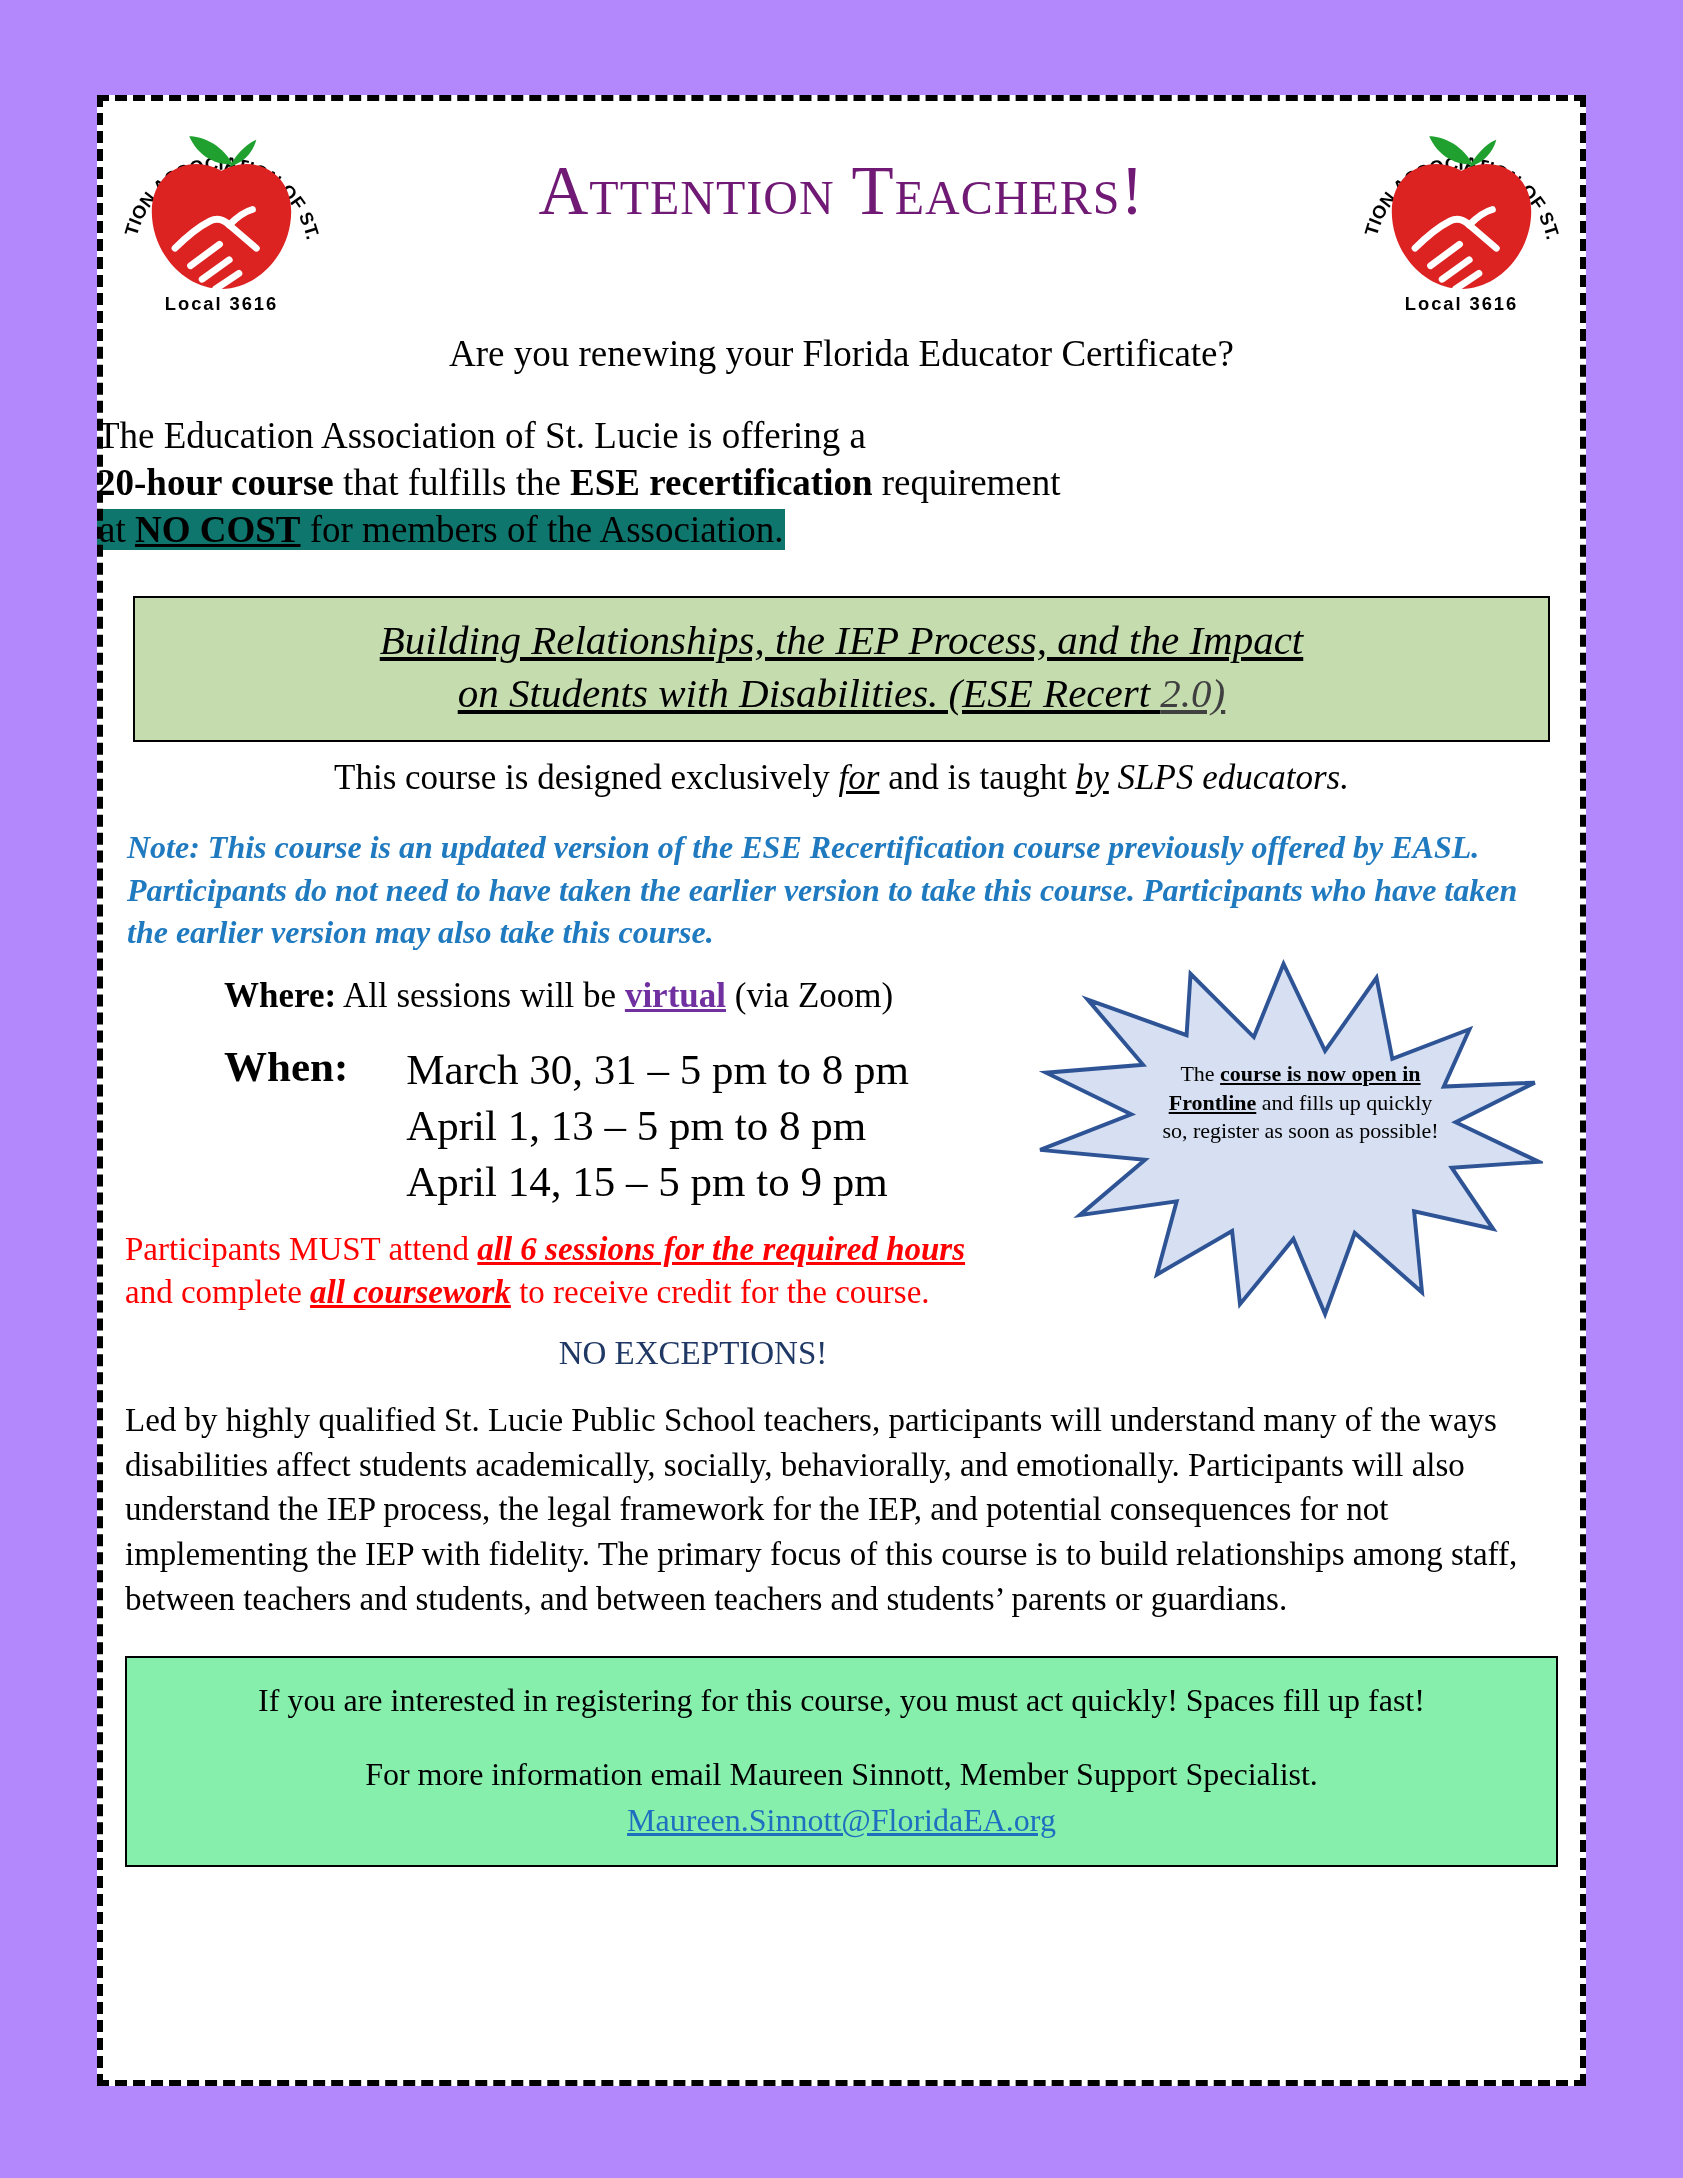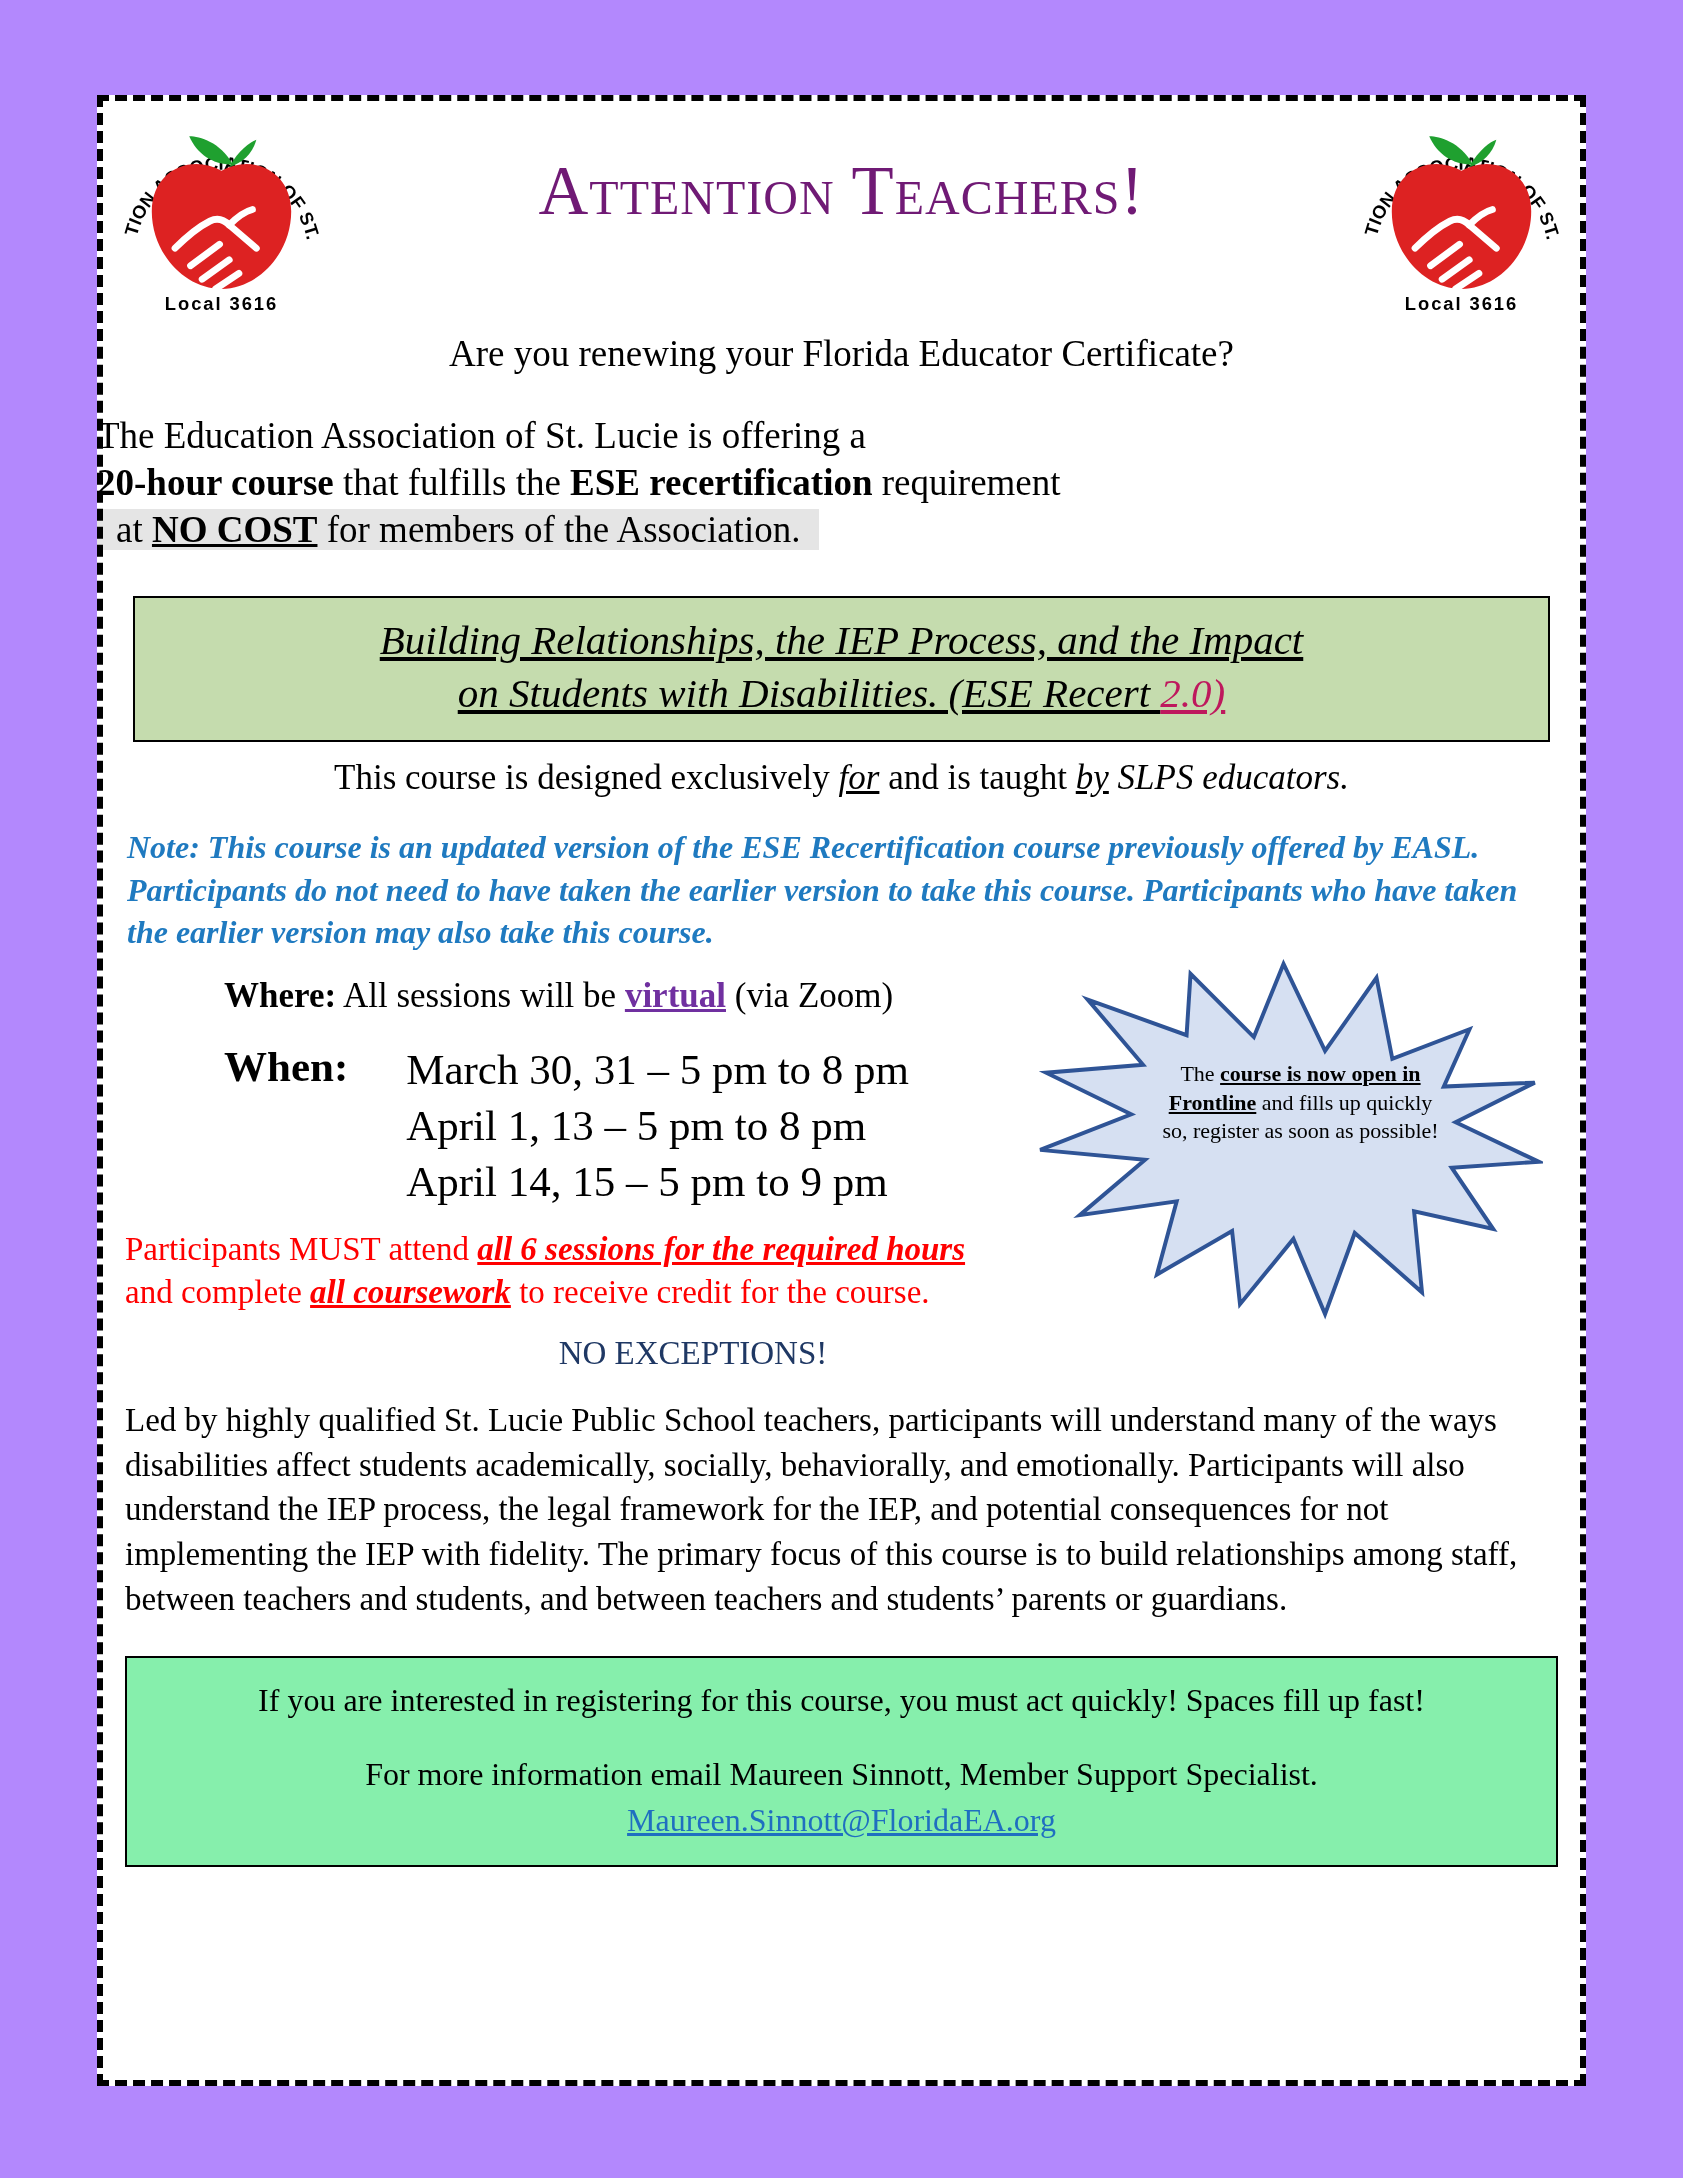--- a/index.html
+++ b/index.html
@@ -71,39 +71,39 @@
     line-height: 1.18;
   }
   #intro-block {
     text-align: left;
     font-size: 37px;
     margin-top: 36px;
     line-height: 1.28;
   }
   #intro-block b { font-weight: bold; }
   .hl-yellow {
-    background: #e5e5e5;
-    padding: 0 19px;
+    background: #0f766e;
+    padding: 0 2px;
   }
   .u { text-decoration: underline; }
 
   
   #course-title-box {
     margin: 42px 36px 0 36px;
     background: #c5dcae;
     border: 2px solid #000000;
     padding: 16px 20px 20px 20px;
     text-align: center;
     font-style: italic;
     font-size: 41px;
     line-height: 1.30;
     color: #000;
   }
   #course-title-box .ln { text-decoration: underline; }
-  .red { color: #be185d; }
+  .red { color: #404040; }
 
   #taught-by {
     text-align: center;
     font-size: 35px;
     margin-top: 16px;
   }
   #taught-by i { font-style: italic; }
   #taught-by .u { text-decoration: underline; }
 
   

